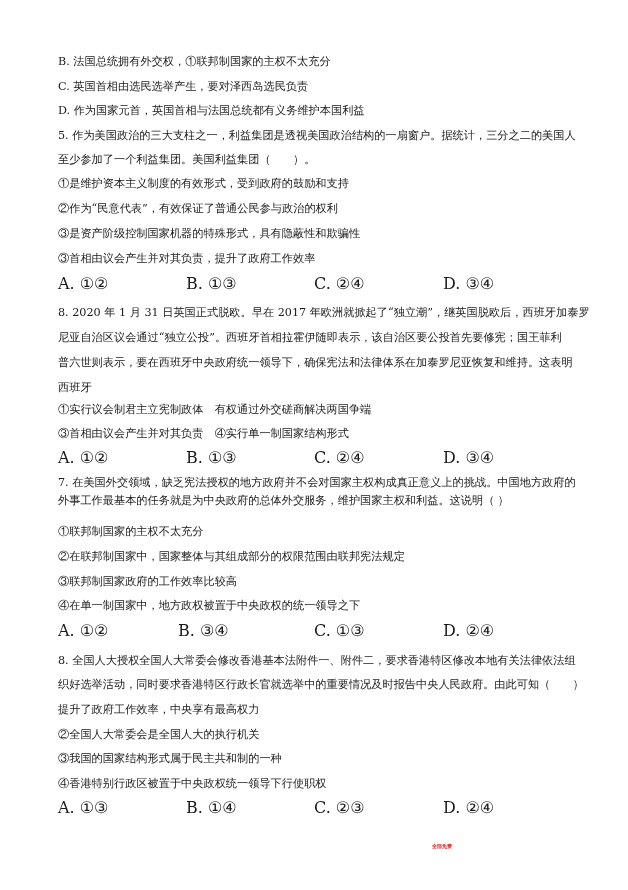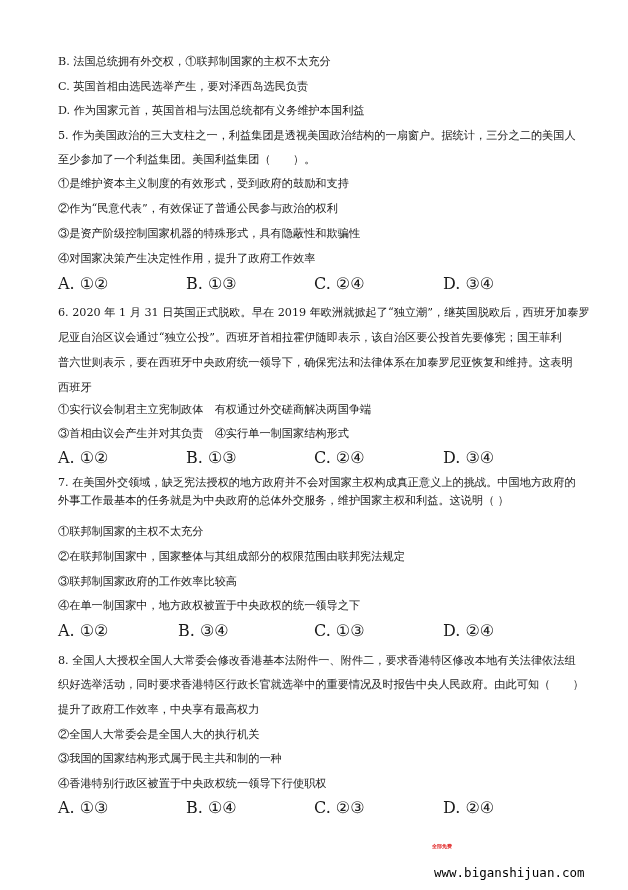--- a/index.html
+++ b/index.html
@@ -17,27 +17,27 @@
 
 <div class="line" style="top:55px">B. 法国总统拥有外交权，①联邦制国家的主权不太充分</div>
 <div class="line" style="top:80px">C. 英国首相由选民选举产生，要对泽西岛选民负责</div>
 <div class="line" style="top:104px">D. 作为国家元首，英国首相与法国总统都有义务维护本国利益</div>
 
 <div class="line" style="top:129px">5. 作为美国政治的三大支柱之一，利益集团是透视美国政治结构的一扇窗户。据统计，三分之二的美国人</div>
 <div class="line" style="top:153px">至少参加了一个利益集团。美国利益集团（　　）。</div>
 <div class="line" style="top:177px">①是维护资本主义制度的有效形式，受到政府的鼓励和支持</div>
 <div class="line" style="top:202px">②作为“民意代表”，有效保证了普通公民参与政治的权利</div>
 <div class="line" style="top:227px">③是资产阶级控制国家机器的特殊形式，具有隐蔽性和欺骗性</div>
-<div class="line" style="top:252px">④对国家决策产生决定性作用，提升了政府工作效率</div>
+<div class="line" style="top:252px">③首相由议会产生并对其负责，提升了政府工作效率</div>
 <div class="opt" style="left:58px;top:277px">A. ①②</div>
 <div class="opt" style="left:186px;top:277px">B. ①③</div>
 <div class="opt" style="left:314px;top:277px">C. ②④</div>
 <div class="opt" style="left:443px;top:277px">D. ③④</div>
 
-<div class="line" style="top:306px">6. 2020 年 1 月 31 日英国正式脱欧。早在 2019 年欧洲就掀起了“独立潮”，继英国脱欧后，西班牙加泰罗</div>
+<div class="line" style="top:306px">8. 2020 年 1 月 31 日英国正式脱欧。早在 2017 年欧洲就掀起了“独立潮”，继英国脱欧后，西班牙加泰罗</div>
 <div class="line" style="top:331px">尼亚自治区议会通过“独立公投”。西班牙首相拉霍伊随即表示，该自治区要公投首先要修宪；国王菲利</div>
 <div class="line" style="top:356px">普六世则表示，要在西班牙中央政府统一领导下，确保宪法和法律体系在加泰罗尼亚恢复和维持。这表明</div>
 <div class="line" style="top:381px">西班牙</div>
 <div class="line" style="top:403px">①实行议会制君主立宪制政体　有权通过外交磋商解决两国争端</div>
 <div class="line" style="top:427px">③首相由议会产生并对其负责　④实行单一制国家结构形式</div>
 <div class="opt" style="left:58px;top:451px">A. ①②</div>
 <div class="opt" style="left:186px;top:451px">B. ①③</div>
 <div class="opt" style="left:314px;top:451px">C. ②④</div>
 <div class="opt" style="left:443px;top:451px">D. ③④</div>
 
@@ -58,14 +58,13 @@
 <div class="line" style="top:728px">②全国人大常委会是全国人大的执行机关</div>
 <div class="line" style="top:752px">③我国的国家结构形式属于民主共和制的一种</div>
 <div class="line" style="top:777px">④香港特别行政区被置于中央政权统一领导下行使职权</div>
 <div class="opt" style="left:58px;top:801px">A. ①③</div>
 <div class="opt" style="left:186px;top:801px">B. ①④</div>
 <div class="opt" style="left:314px;top:801px">C. ②③</div>
 <div class="opt" style="left:443px;top:801px">D. ②④</div>
 
 <div class="logo">
   <div class="logo-free">全部免费</div>
-  <div class="logo-url">www.biganshijuan.com</div>
 </div>
 
 </body></html>

